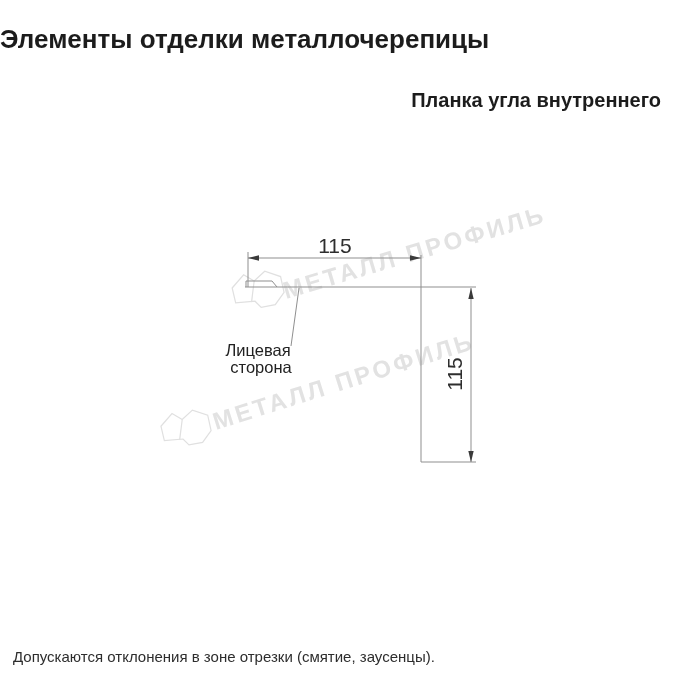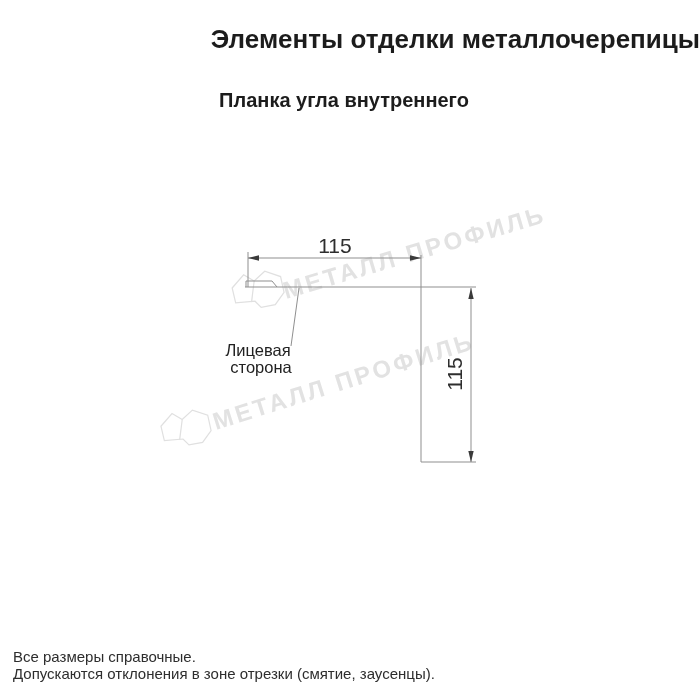--- a/index.html
+++ b/index.html
@@ -5,27 +5,27 @@
   html,body{margin:0;padding:0;background:#ffffff;}
   .screen{
     position:relative;
     width:700px;height:700px;
     background:#ffffff;
     overflow:hidden;
     font-family:"Liberation Sans", sans-serif;
   }
   .page-title{
     position:absolute;top:24px;left:0;width:700px;
-    text-align:right;
+    text-align:left;
     font-size:26px;line-height:30px;font-weight:bold;color:#1c1c1c;
     margin:0;
   }
   .subtitle{
-    position:absolute;top:84px;left:16px;width:656px;
-    text-align:center;color:#1c1c1c;
+    position:absolute;top:84px;left:5px;width:656px;
+    text-align:right;color:#1c1c1c;
   }
   .subtitle .line{
     font-size:20px;line-height:32px;font-weight:bold;
   }
   .drawing-svg{position:absolute;left:0;top:0;}
   .footnotes{
     position:absolute;left:13px;top:648px;
     font-size:15px;line-height:17px;color:#2d2d2d;
   }
   text{font-family:"Liberation Sans", sans-serif;}
@@ -90,17 +90,16 @@
     </g>
 
     <g>
       <path class="thin" d="M299,288 L291,346"></path>
       <text class="face-text" x="258" y="356" text-anchor="middle">Лицевая</text>
       <text class="face-text" x="261" y="372.5" text-anchor="middle">сторона</text>
     </g>
   </svg>
 
   <div class="footnotes">
-    <div>Все размеры справочные.</div>
     <div>Допускаются отклонения в зоне отрезки (смятие, заусенцы).</div>
   </div>
 
 </div>
 
 </body></html>

